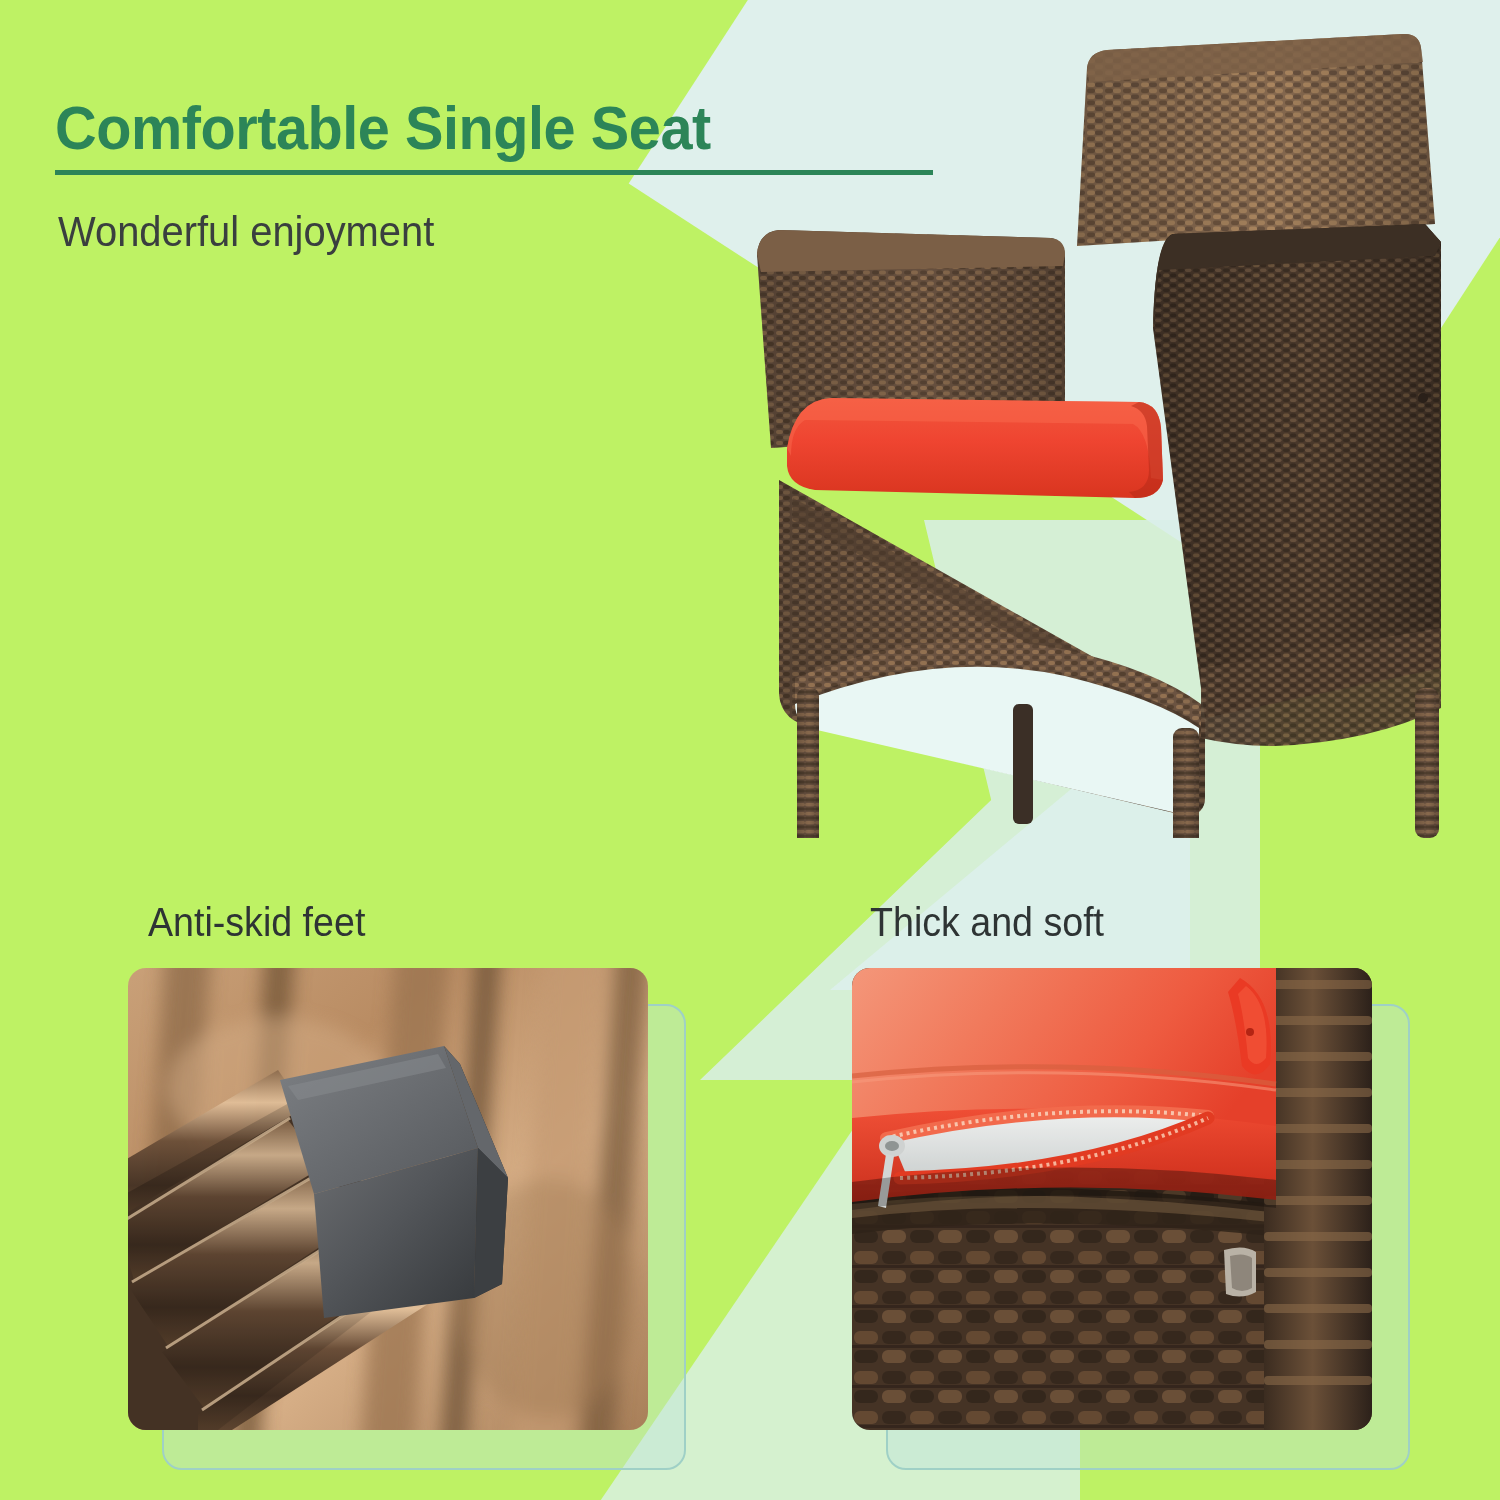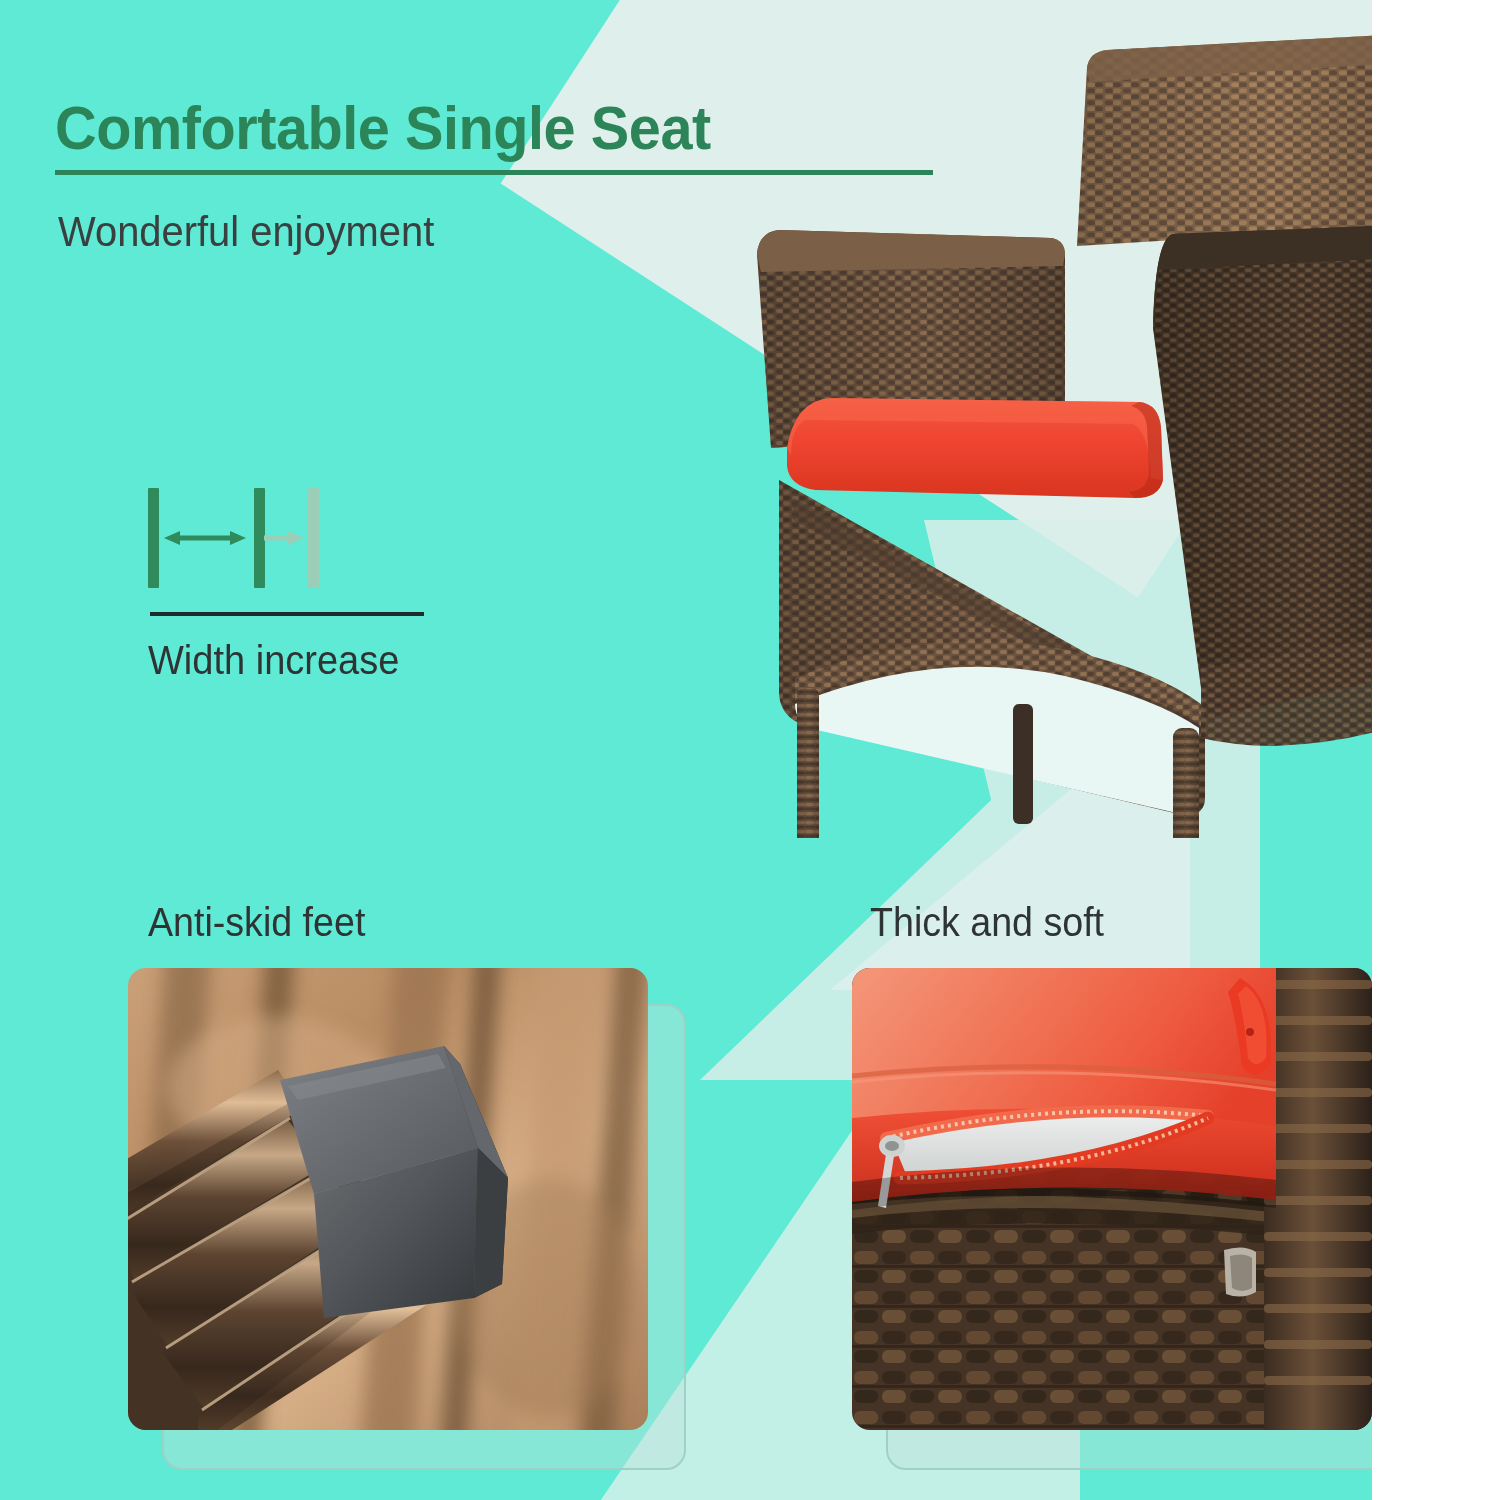--- a/index.html
+++ b/index.html
@@ -1,22 +1,22 @@
 <!DOCTYPE html>
 <html><head>
 <meta charset="utf-8">
 <style>
   html, body {
     margin: 0; padding: 0;
     background: #ffffff;
   }
   #page {
     position: relative;
-    width: 1372px; height: 1500px;
-    background: #5eead4;
+    width: 1500px; height: 1500px;
+    background: #bef264;
     overflow: hidden;
     font-family: "Liberation Sans", sans-serif;
   }
 
   
   .band {
     position: absolute;
     pointer-events: none;
   }
   #band-top-right {
@@ -138,35 +138,20 @@
   <div class="band" id="band-center"></div>
   <div class="band" id="band-under-chair"></div>
   <div class="band" id="band-lower-left"></div>
 
   <div id="headline-block">
     <div id="headline">Comfortable Single Seat</div>
     <div id="headline-rule"></div>
   </div>
   <div id="subhead">Wonderful enjoyment</div>
 
-  <div id="feature-width">
-    <div id="width-icon">
-      <div class="wbar" id="wbar-1"></div>
-      <div class="wbar" id="wbar-2"></div>
-      <div class="wbar" id="wbar-3"></div>
-      <svg class="warrow" id="warrow-double" viewBox="0 0 82 14">
-        <path d="M0 7 L16 0 L16 4.5 L66 4.5 L66 0 L82 7 L66 14 L66 9.5 L16 9.5 L16 14 Z" fill="#2f8a5c"></path>
-      </svg>
-      <svg class="warrow" id="warrow-single" viewBox="0 0 40 14">
-        <path d="M0 4.5 L24 4.5 L24 0 L40 7 L24 14 L24 9.5 L0 9.5 Z" fill="#9ccdb6"></path>
-      </svg>
-    </div>
-    <div id="width-rule"></div>
-    <div id="width-label">Width increase</div>
-  </div>
 
   <div id="chair">
     <svg width="760" height="810" viewBox="0 0 760 810">
       <defs>
 
         <pattern id="weaveLight" width="18" height="12" patternUnits="userSpaceOnUse">
           <rect width="18" height="12" fill="#8a6c51"></rect>
           <rect x="0" y="0.5" width="8" height="4.5" rx="2" fill="#a9855f"></rect>
           <rect x="10" y="0.5" width="8" height="4.5" rx="2" fill="#6f553f"></rect>
           <rect x="0" y="6.5" width="8" height="4.5" rx="2" fill="#6b5340"></rect>

